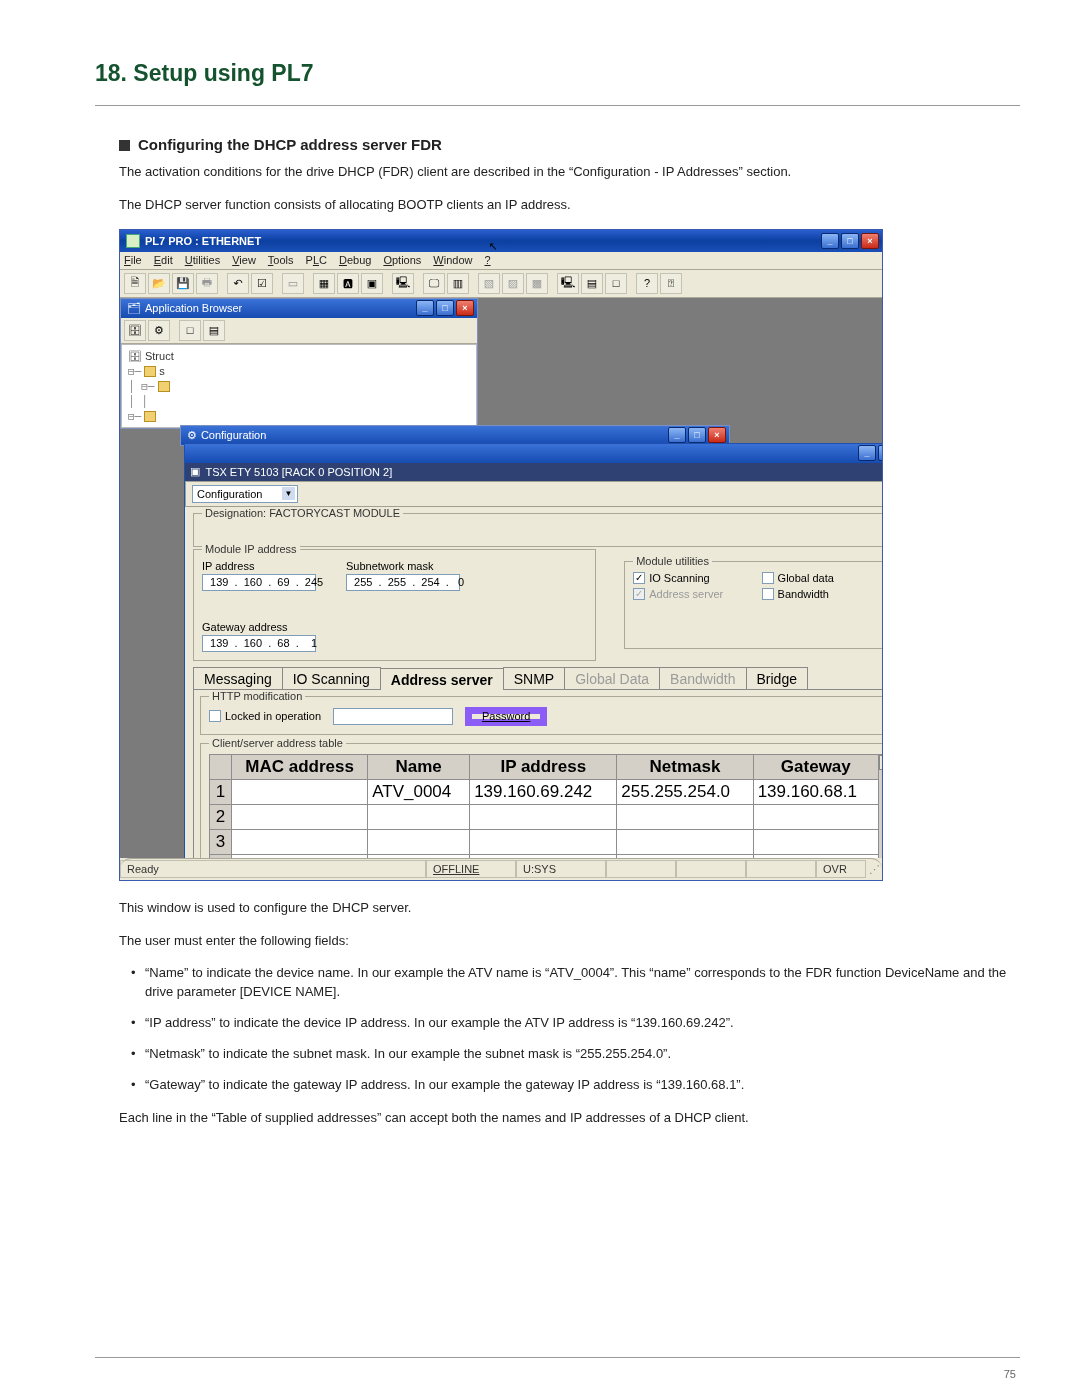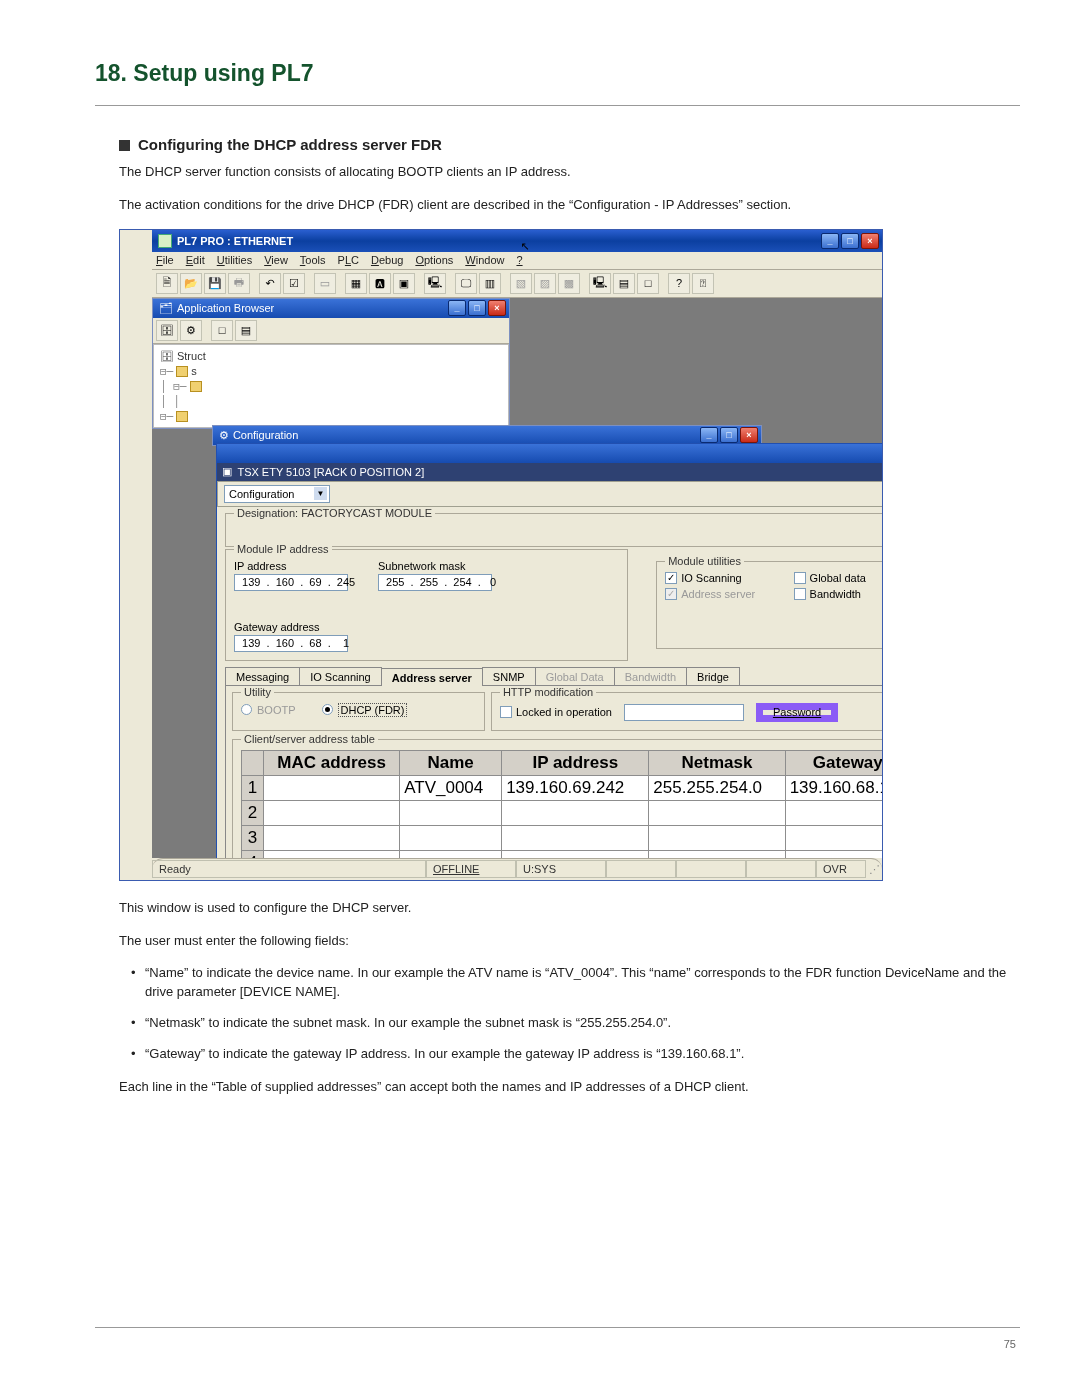--- a/index.html
+++ b/index.html
@@ -66,21 +66,20 @@
 
   
   .app-window {
     margin: 6px 0 18px 24px;
     width: 764px;
     border: 1px solid #3a5bb0;
     background: #ece9d8;
     font-family: Tahoma, Arial, sans-serif;
     font-size: 11px;
     color: #000;
-    padding-left: 32px;
   }
   .titlebar {
     height: 22px;
     background: linear-gradient(to bottom, #2a5fd0, #0b3fa0 50%, #1b50b8);
     color: #fff;
     display: flex;
     align-items: center;
     padding: 0 3px 0 6px;
     font-weight: bold;
     font-size: 11px;
@@ -224,21 +223,21 @@
     white-space: pre;
   }
   .chk-row { display:flex; align-items:center; gap:4px; font-size:11px;}
   .chk { width:12px; height:12px; border:1px solid #7f9db9; background:#fff; display:flex; align-items:center; justify-content:center; font-size:10px;}
   .chk.disabled { background:#eee; color:#aaa; }
   .chk-row.disabled { color:#999; }
 
   .tabs-row {
     display:flex; align-items:flex-end;
     margin: 0 8px; border-bottom:1px solid #888;
-    font-size:11px;
+    font-size:14px;
   }
   .tab {
     padding:3px 10px 2px; border:1px solid #888; border-bottom:none;
     background:#ece9d8; margin-right:-1px; position:relative;
   }
   .tab.active { font-weight:bold; top:1px; background:#ece9d8; }
   .tab.disabled { color:#9b9b9b; }
 
   .tab-pane {
     border:1px solid #888; border-top:none;
@@ -287,22 +286,22 @@
 </style>
 </head>
 <body>
 
 <div class="page">
 
   <div class="chapter-title">18. Setup using PL7</div>
   <hr class="hr-line">
 
   <div class="section-heading">Configuring the DHCP address server FDR</div>
+  <p class="body-text">The activation conditions for the drive DHCP (FDR) client are described in the “Configuration - IP Addresses” section.</p>
   <p class="body-text">The DHCP server function consists of allocating BOOTP clients an IP address.</p>
-  <p class="body-text">The activation conditions for the drive DHCP (FDR) client are described in the “Configuration - IP Addresses” section.</p>
 
   <div class="app-window">
 
     <div class="titlebar">
       <div class="left">
         <span class="ticon"></span>
         <span>PL7 PRO : ETHERNET</span>
       </div>
       <div class="win-controls">
         <div class="win-btn">_</div>
@@ -488,33 +487,20 @@
           <div class="tab active">Address server</div>
           <div class="tab">SNMP</div>
           <div class="tab disabled">Global Data</div>
           <div class="tab disabled">Bandwidth</div>
           <div class="tab">Bridge</div>
         </div>
 
         <div class="tab-pane">
 
           <div style="display:flex; gap:6px;">
-            <div class="groupbox" style="flex:0.55; margin:0;">
-              <span class="legend">Utility</span>
-              <div style="display:flex; gap:26px;">
-                <div class="radio-row disabled">
-                  <div class="radio"></div>
-                  <span>BOOTP</span>
-                </div>
-                <div class="radio-row">
-                  <div class="radio sel"></div>
-                  <span style="border:1px dotted #555;padding:0 2px;">DHCP (FDR)</span>
-                </div>
-              </div>
-            </div>
             <div class="groupbox" style="flex:1; margin:0;">
               <span class="legend">HTTP modification</span>
               <div style="display:flex; align-items:center; gap:12px;">
                 <div class="chk-row">
                   <div class="chk"></div>
                   <span>Locked in operation</span>
                 </div>
                 <div class="txt-field"></div>
                 <div class="small-btn">Password</div>
               </div>
@@ -635,20 +621,21 @@
       <div class="grip">⋰</div>
     </div>
 
   </div>
 
   <p class="body-text">This window is used to configure the DHCP server.</p>
   <p class="body-text">The user must enter the following fields:</p>
 
   <ul class="bullet-list">
     <li>“Name” to indicate the device name. In our example the ATV name is “ATV_0004”. This “name” corresponds to the FDR function DeviceName and the drive parameter [DEVICE NAME].</li>
+    <li>“IP address” to indicate the device IP address. In our example the ATV IP address is “139.160.69.242”.</li>
     <li>“Netmask” to indicate the subnet mask. In our example the subnet mask is “255.255.254.0”.</li>
     <li>“Gateway” to indicate the gateway IP address. In our example the gateway IP address is “139.160.68.1”.</li>
   </ul>
 
   <p class="body-text">Each line in the “Table of supplied addresses” can accept both the names and IP addresses of a DHCP client.</p>
 
   <hr class="footer-hr">
   <div class="pagenum">75</div>
 
 </div>

